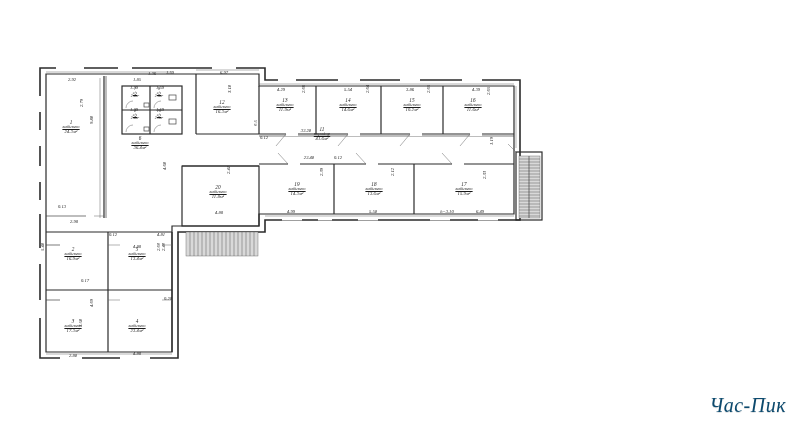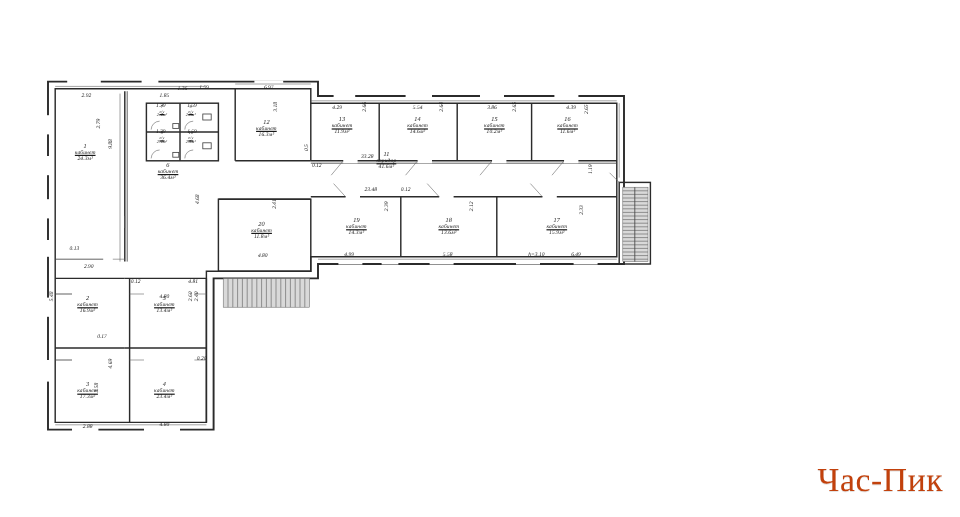--- a/index.html
+++ b/index.html
@@ -22,22 +22,22 @@
   .dim{position:absolute;font-size:4.6px;font-style:italic;color:#1c1c1c;
        font-family:"Liberation Serif", serif;white-space:nowrap;text-align:center;}
   .dim.vert{transform-origin:0 0;transform:rotate(-90deg);}
   .tiny{font-size:3.7px;}
   .tiny-name{font-size:3.4px;}
 
   
   #watermark{
     position:absolute;right:14px;bottom:14px;
     font-family:"Liberation Serif", serif;
-    font-size:28px;
-    color:#c2410c;
+    font-size:20px;font-style:italic;
+    color:#0c4a6e;
     text-shadow:0 1px 0 #e3e3e3, 0 -1px 0 #ffffff;
     letter-spacing:.5px;
     user-select:none;
   }
 </style>
 </head>
 <body>
 
 <div id="plan-root">
 

